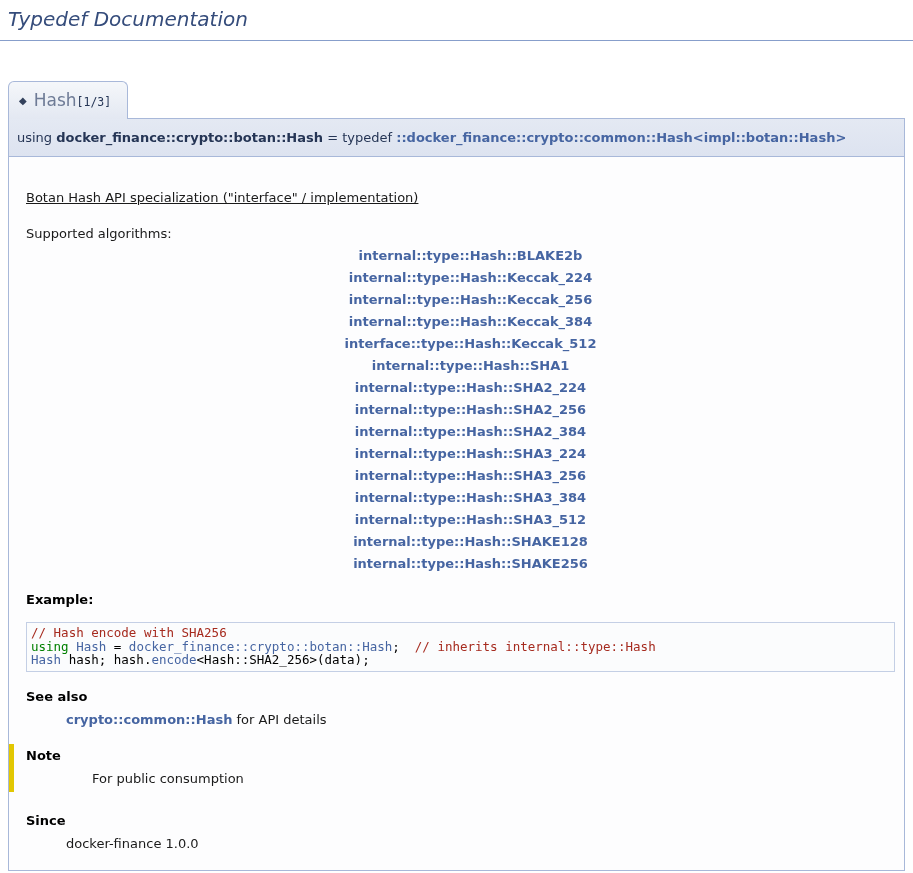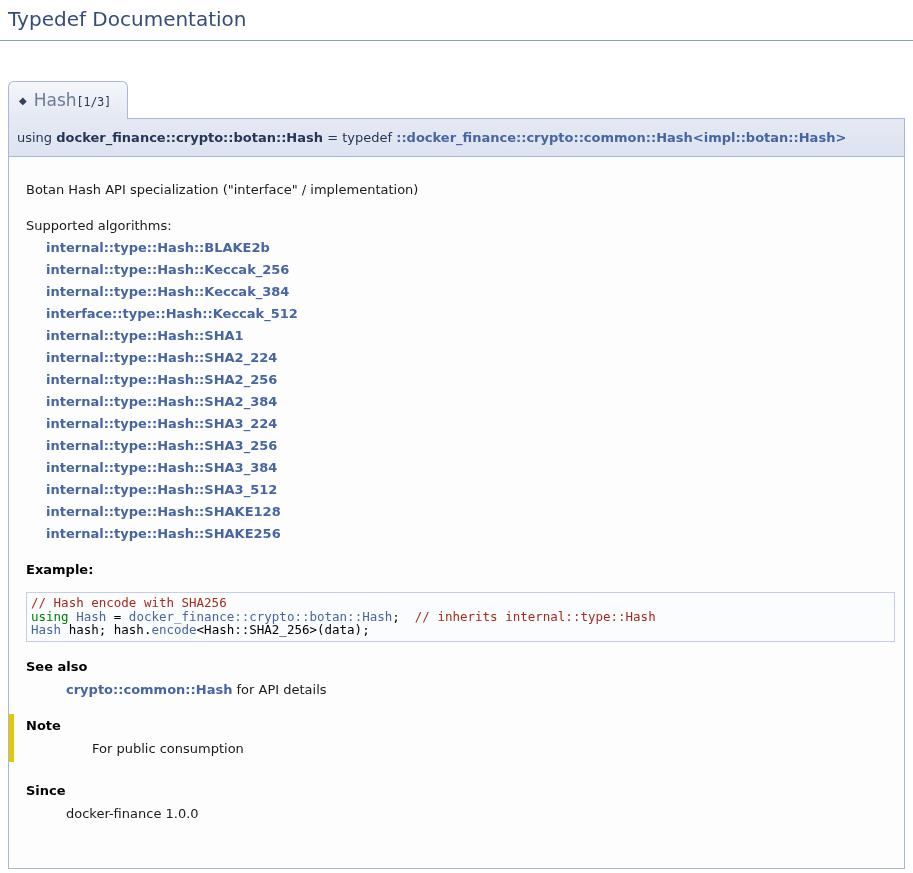--- a/index.html
+++ b/index.html
@@ -13,20 +13,21 @@
   body { height: 873px; overflow: hidden; }
 
   
   .groupheader {
     font-size: 20px;
     font-weight: 400;
     color: var(--heading-text, #354C7B);
     padding: 7px 8px 9px 8px;
     border-bottom: 1px solid var(--heading-rule, #879ECB);
     width: 100%;
+    font-style: italic;
   }
 
   
   .member-wrap { margin: 40px 8px 0 8px; }
 
   .memtitle {
     display: inline-block;
     position: relative;
     z-index: 2;
     margin-bottom: -1px;
@@ -68,24 +69,24 @@
 
   .memdoc {
     border-left: 1px solid var(--member-border, #A8B8D9);
     border-right: 1px solid var(--member-border, #A8B8D9);
     border-bottom: 1px solid var(--member-border, #A8B8D9);
     background: var(--doc-bg, #FDFDFE);
     padding: 6px 9px 18px 9px;
     min-height: 712px;
   }
 
-  .brief { margin: 18px 0 0 8px; line-height: 18px; }
+  .brief { margin: 26px 0 0 8px; line-height: 18px; text-decoration: underline; }
   .supported-label { margin: 18px 0 0 8px; line-height: 18px; }
 
-  .algo-list { margin: 2px 0 0 28px; }
+  .algo-list { margin: 2px 0 0 28px; text-align: center; }
   .algo-line { line-height: 22px; }
   .el {
     color: var(--link, #4665A2);
     font-weight: bold;
     text-decoration: none;
     cursor: pointer;
   }
 
   dl.section { margin: 16px 0 0 8px; }
   dl.section dt { font-weight: bold; color: #000000; line-height: 17px; }
@@ -136,20 +137,21 @@
     </div>
 
     <div class="memdoc">
 
       <p class="brief">Botan Hash API specialization ("interface" / implementation)</p>
 
       <p class="supported-label">Supported algorithms:</p>
 
       <div class="algo-list">
         <div class="algo-line"><a class="el">internal::type::Hash::BLAKE2b</a></div>
+        <div class="algo-line"><a class="el">internal::type::Hash::Keccak_224</a></div>
         <div class="algo-line"><a class="el">internal::type::Hash::Keccak_256</a></div>
         <div class="algo-line"><a class="el">internal::type::Hash::Keccak_384</a></div>
         <div class="algo-line"><a class="el">interface::type::Hash::Keccak_512</a></div>
         <div class="algo-line"><a class="el">internal::type::Hash::SHA1</a></div>
         <div class="algo-line"><a class="el">internal::type::Hash::SHA2_224</a></div>
         <div class="algo-line"><a class="el">internal::type::Hash::SHA2_256</a></div>
         <div class="algo-line"><a class="el">internal::type::Hash::SHA2_384</a></div>
         <div class="algo-line"><a class="el">internal::type::Hash::SHA3_224</a></div>
         <div class="algo-line"><a class="el">internal::type::Hash::SHA3_256</a></div>
         <div class="algo-line"><a class="el">internal::type::Hash::SHA3_384</a></div>

